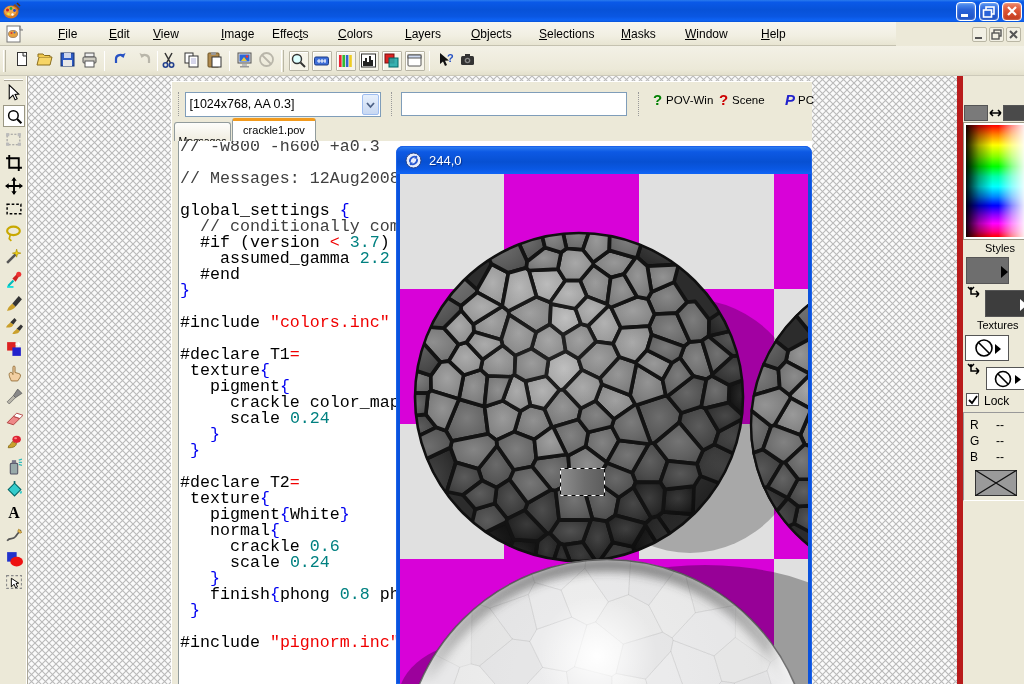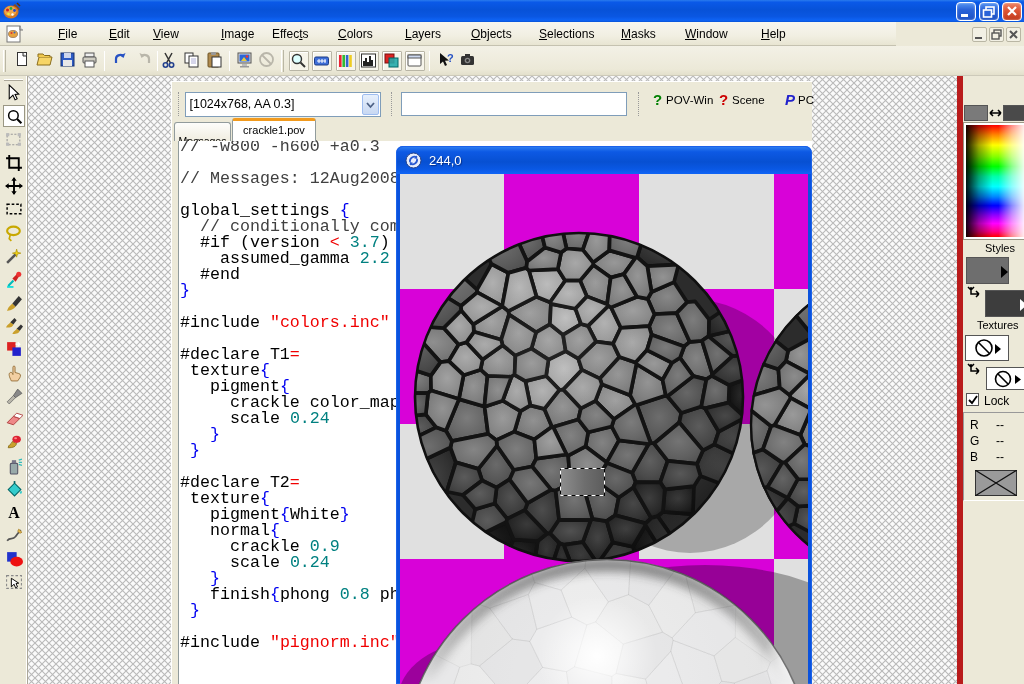--- a/index.html
+++ b/index.html
@@ -355,21 +355,21 @@
    <span class="k">pigment</span><span class="b">{</span>
      <span class="k">crackle color_map</span><span class="b">{</span>
      <span class="k">scale</span> <span class="t">0.24</span>
    <span class="b">}</span>
  <span class="b">}</span>
 
 <span class="k">#declare</span> T2<span class="r">=</span>
  <span class="k">texture</span><span class="b">{</span>
    <span class="k">pigment</span><span class="b">{</span>White<span class="b">}</span>
    <span class="k">normal</span><span class="b">{</span>
-     <span class="k">crackle</span> <span class="t">0.9</span>
+     <span class="k">crackle</span> <span class="t">0.6</span>
      <span class="k">scale</span> <span class="t">0.24</span>
    <span class="b">}</span>
    <span class="k">finish</span><span class="b">{</span><span class="k">phong</span> <span class="t">0.8</span> <span class="k">ph</span>
  <span class="b">}</span>
 
 <span class="k">#include</span> <span class="r">"pignorm.inc"</span></pre>
       </div>
     </div>
     <div class="abs" id="imgwin">
       <div id="imgtitle">

